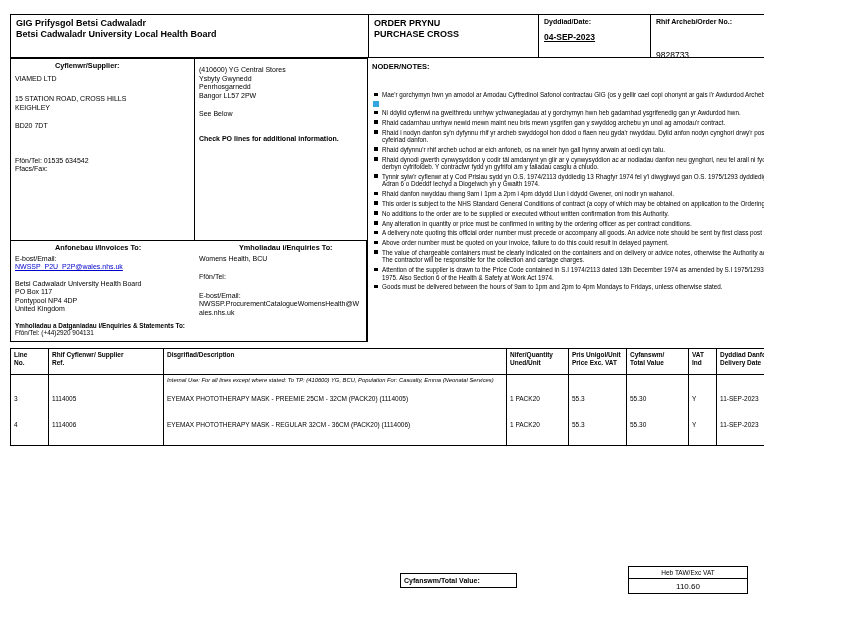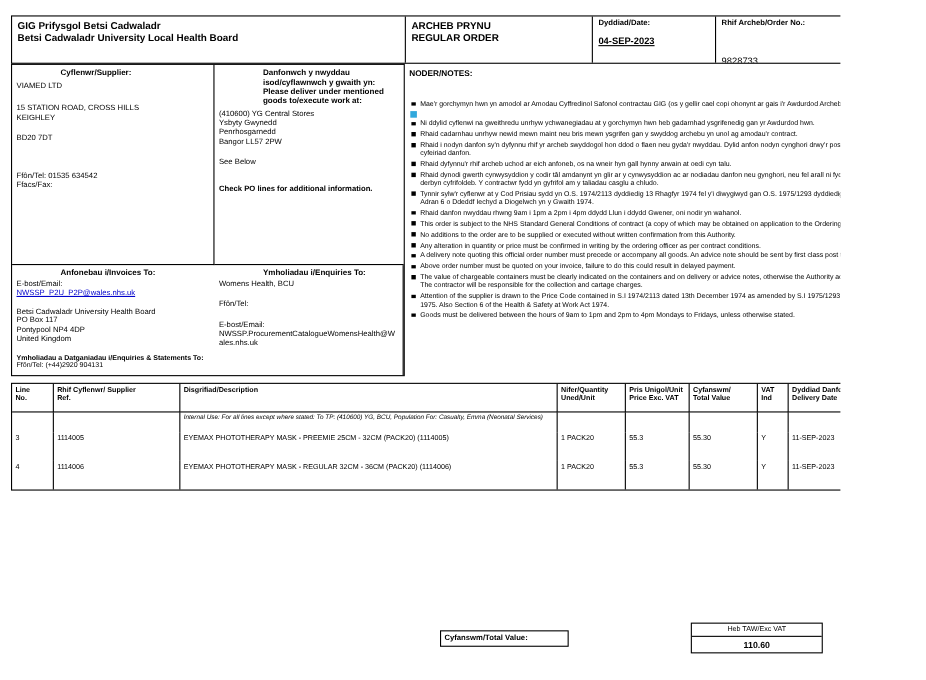--- a/index.html
+++ b/index.html
@@ -54,36 +54,36 @@
   .hcell:nth-child(8) { border-right:none; }
   .bcell { border-right:1px solid #000; font-size:6.5px; padding:2px 3px; line-height:7.8px; overflow:hidden; }
   .bcell:nth-child(8n) { border-right:none; }
   .bcell.note { font-style:italic; font-size:5.8px; line-height:6.6px; }
   
   .total-label-box { position:absolute; left:400px; top:573px; width:117px; height:15px;
     border:1px solid #000; font-size:7px; font-weight:bold; padding:2.5px 3px; }
   .total-value-box { position:absolute; left:628px; top:566px; width:120px;
     border:1px solid #000; text-align:center; }
   .tv-head { font-size:6.5px; padding:2px; border-bottom:1px solid #000; }
-  .tv-val { font-size:8px; font-weight:bold; padding:2.5px; }
+  .tv-val { font-size:8px; font-weight:normal; padding:2.5px; }
   .page-num { position:absolute; left:786px; top:606px; font-size:8px;font-weight:bold; }
 </style>
 </head>
 <body>
 
 <div class="page">
 
   <div class="top-table">
     <div class="top-cell tc-org">
       <div class="org-line">GIG Prifysgol Betsi Cadwaladr</div>
       <div class="org-line">Betsi Cadwaladr University Local Health Board</div>
     </div>
     <div class="top-cell tc-title">
-      <div class="title-line">ARCHEB PRYNU</div>
-      <div class="title-line">REGULAR ORDER</div>
+      <div class="title-line">ORDER PRYNU</div>
+      <div class="title-line">PURCHASE CROSS</div>
     </div>
     <div class="top-cell tc-date">
       <div class="small-lbl">Dyddiad/Date:</div>
       <div class="date-val">04-SEP-2023</div>
     </div>
     <div class="top-cell tc-order">
       <div class="small-lbl">Rhif Archeb/Order No.:</div>
       <div class="order-val">9828733</div>
     </div>
   </div>
@@ -92,21 +92,20 @@
     <div class="ibox b1">
       <div class="box-label">Cyflenwr/Supplier:</div>
       <div class="mt4">VIAMED LTD</div>
       <div class="mt12">15 STATION ROAD, CROSS HILLS</div>
       <div>KEIGHLEY</div>
       <div class="mt10">BD20 7DT</div>
       <div class="mt26">Ffôn/Tel: 01535 634542</div>
       <div>Ffacs/Fax:</div>
     </div>
     <div class="ibox b2">
-      <div class="box-label">Danfonwch y nwyddau isod/cyflawnwch y gwaith yn: Please deliver under mentioned goods to/execute work at:</div>
       <div class="mt4">(410600) YG Central Stores</div>
       <div>Ysbyty Gwynedd</div>
       <div>Penrhosgarnedd</div>
       <div>Bangor LL57 2PW</div>
       <div class="mt10">See Below</div>
       <div class="mt16 bold">Check PO lines for additional information.</div>
     </div>
     <div class="ibox">
       <div class="box-label">Anfonebau i/Invoices To:</div>
       <div class="mt2">E-bost/Email:</div>

